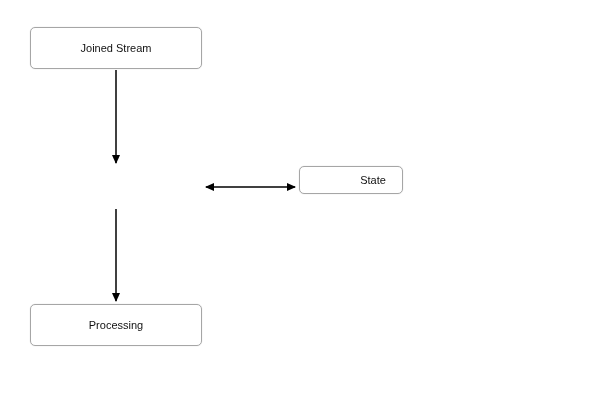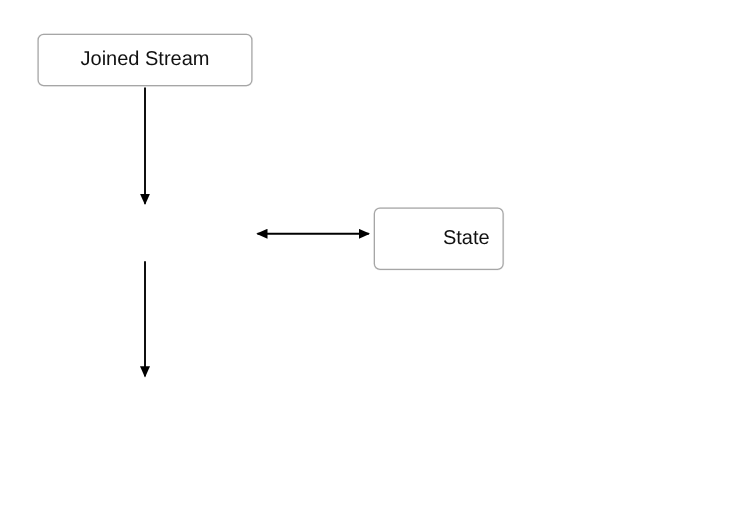--- a/index.html
+++ b/index.html
@@ -23,21 +23,21 @@
   }
   .node {
     position: absolute;
     box-sizing: border-box;
     background: #ffffff;
     border: 1px solid #a6a6a6;
     border-radius: 5px;
     display: flex;
     align-items: center;
     justify-content: center;
-    font-size: 16px;
+    font-size: 11px;
     color: #111111;
     text-align: center;
     box-shadow: 0 0 0 0.5px rgba(0,0,0,0.05);
   }
   #node-joined-stream {
     left: 30px;
     top: 27px;
     width: 172px;
     height: 42px;
   }
@@ -50,21 +50,21 @@
   #node-processing {
     left: 30px;
     top: 304px;
     width: 172px;
     height: 42px;
   }
   #node-state {
     left: 299px;
     top: 166px;
     width: 104px;
-    height: 50px;
+    height: 28px;
     padding-left: 44px;
   }
   svg.edges {
     position: absolute;
     left: 0;
     top: 0;
     width: 600px;
     height: 419px;
     pointer-events: none;
   }
@@ -93,14 +93,17 @@
 
   <div class="node" id="node-joined-stream">
     <span>Joined Stream</span>
   </div>
 
 
   <div class="node" id="node-state">
     <span>State</span>
   </div>
 
+  <div class="node" id="node-processing">
+    <span>Processing</span>
+  </div>
 
 </div>
 
 </body></html>

